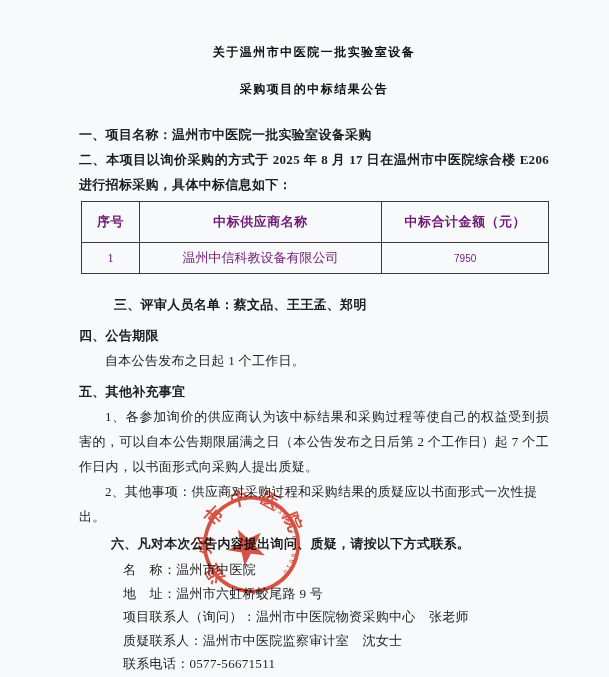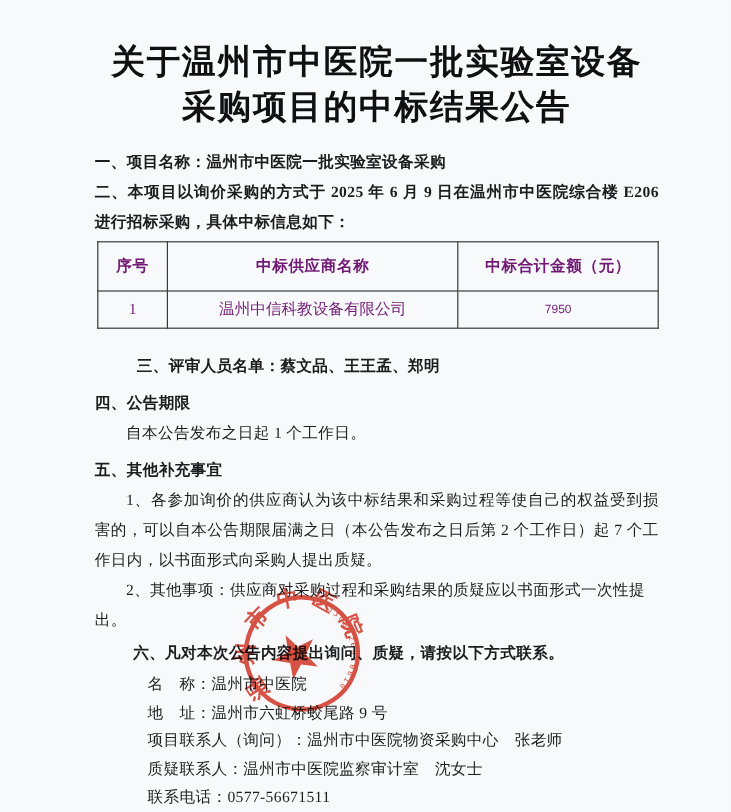--- a/index.html
+++ b/index.html
@@ -6,21 +6,21 @@
   .page{
     position:relative;
     width:609px;height:677px;
     background:#f8f9fb;
     overflow:hidden;
     font-family:"Liberation Serif","DejaVu Serif",serif;
     color:#1d1d1d;
   }
   .doc{padding:34px 60px 0 79px;}
   .title{
-    text-align:center;font-size:28px;font-weight:bold;
+    text-align:center;font-size:12px;font-weight:bold;
     line-height:37px;letter-spacing:1.5px;color:#101010;
     margin-bottom:14px;
   }
   .ln{margin:0;font-size:13px;line-height:25px;letter-spacing:0.3px;}
   .b{font-weight:bold;}
   .just{text-align:justify;}
   .ind{text-indent:2em;}
   .mt2{margin-top:2px;margin-left:32px;}
   .mt6{margin-top:6px;}
   .mt18{margin-top:18px;margin-left:35px;}
@@ -51,21 +51,21 @@
 
 <div class="page">
   <div class="doc">
 
     <div class="title">
       <div>关于温州市中医院一批实验室设备</div>
       <div>采购项目的中标结果公告</div>
     </div>
 
     <p class="ln b">一、项目名称：温州市中医院一批实验室设备采购</p>
-    <p class="ln b just">二、本项目以询价采购的方式于 2025 年 6 月 9 日在温州市中医院综合楼 E206 进行招标采购，具体中标信息如下：</p>
+    <p class="ln b just">二、本项目以询价采购的方式于 2025 年 8 月 17 日在温州市中医院综合楼 E206 进行招标采购，具体中标信息如下：</p>
 
     <table class="tbl">
       <thead>
         <tr>
           <th class="c-seq">序号</th>
           <th class="c-name">中标供应商名称</th>
           <th class="c-amt">中标合计金额（元）</th>
         </tr>
       </thead>
       <tbody>

